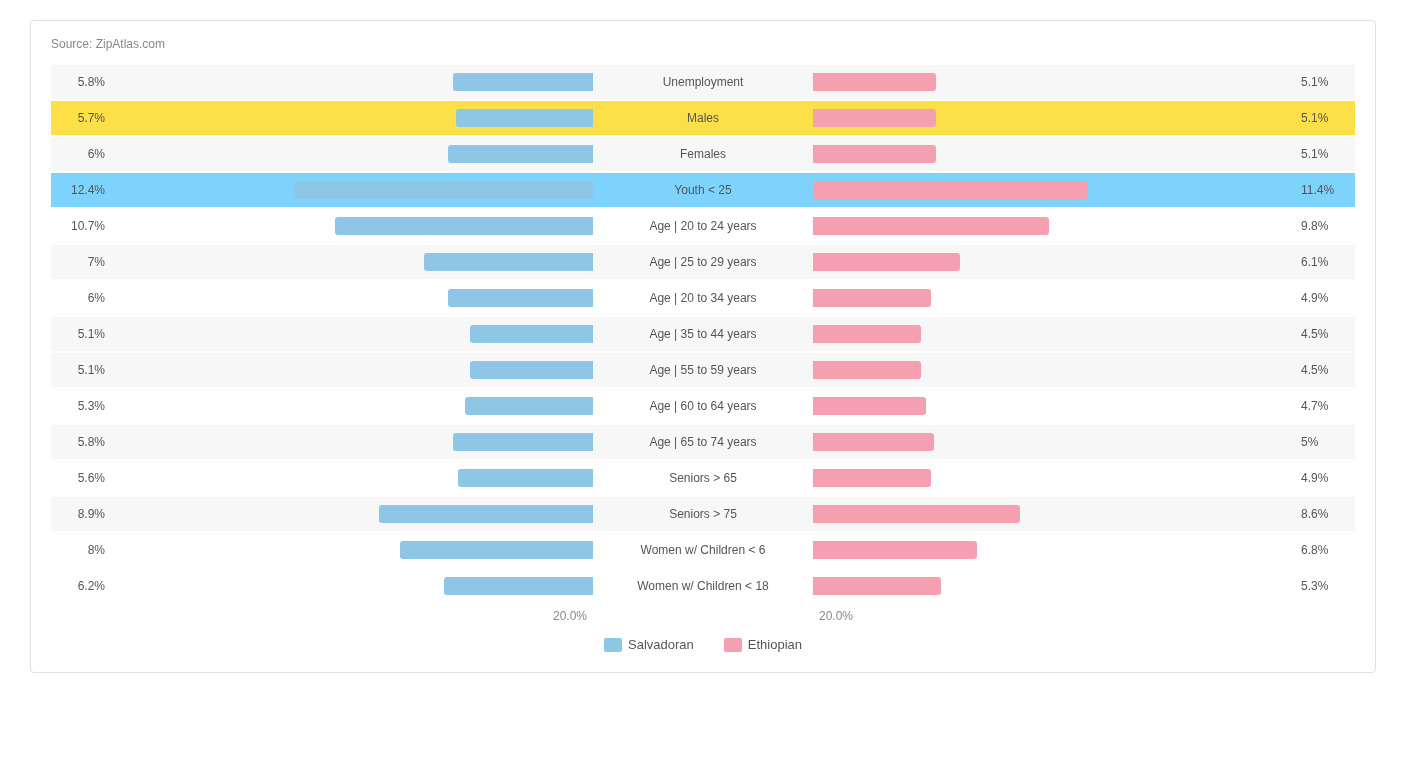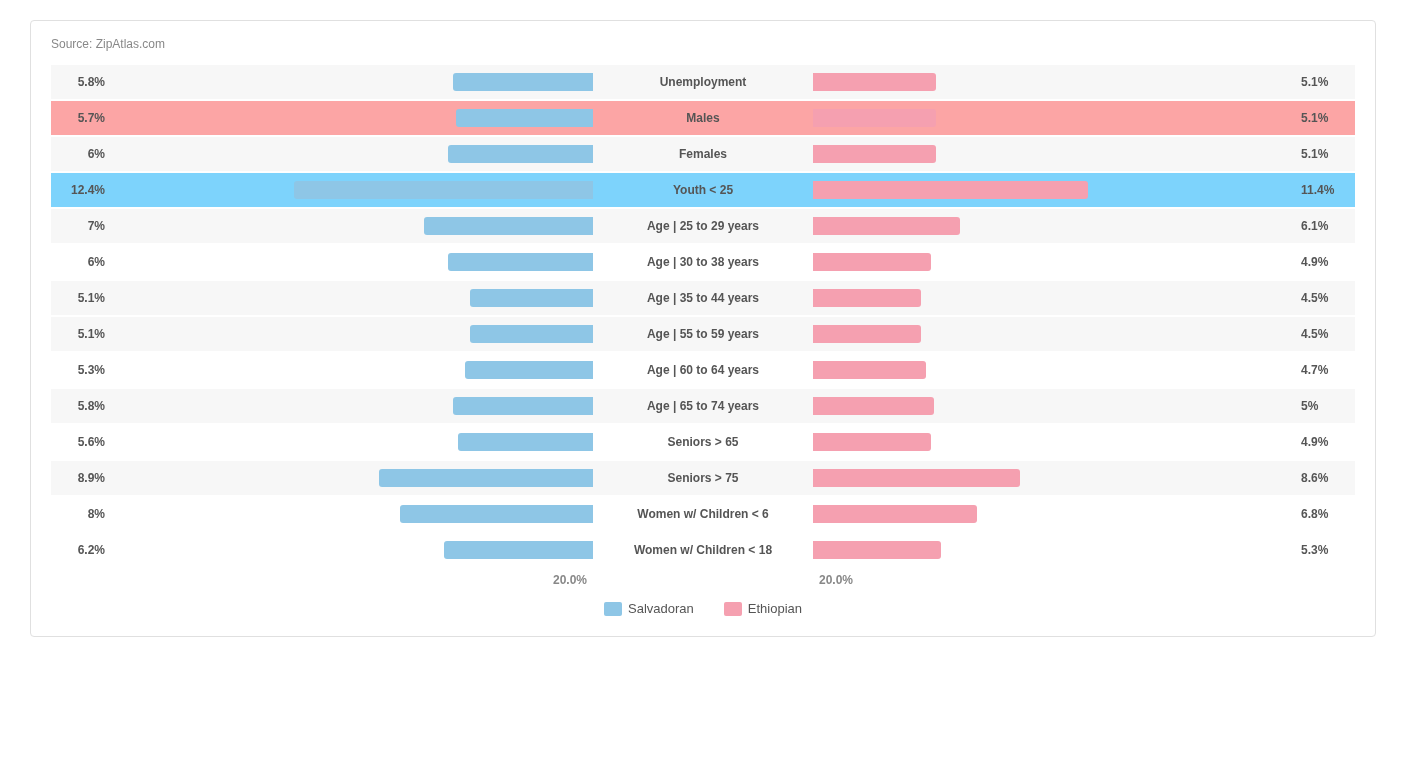--- a/index.html
+++ b/index.html
@@ -30,21 +30,20 @@
       text-transform: uppercase;
       letter-spacing: 0.3px;
     }
     .chart-source {
       font-size: 12px;
       color: #888;
     }
     .chart-body {
       position: relative;
       width: 100%;
-      font-weight: bold;
     }
     .row {
       display: flex;
       align-items: center;
       height: 34px;
       margin-bottom: 2px;
       position: relative;
     }
     
     
@@ -147,21 +146,21 @@
       <div class="left-value">5.8%</div>
       <div class="left-bar-container">
         <div class="left-bar" style="width:28.999999999999996%; background:#8ec6e6;"></div>
       </div>
       <div class="label-center">Unemployment</div>
       <div class="right-bar-container">
         <div class="right-bar" style="width:25.5%; background:#f5a0b0;"></div>
       </div>
       <div class="right-value">5.1%</div>
     </div>
-      <div class="row" style="background: #fca5a5;">
+      <div class="row" style="background: #fde047;">
       <div class="left-value">5.7%</div>
       <div class="left-bar-container">
         <div class="left-bar" style="width:28.500000000000004%; background:#8ec6e6;"></div>
       </div>
       <div class="label-center">Males</div>
       <div class="right-bar-container">
         <div class="right-bar" style="width:25.5%; background:#f5a0b0;"></div>
       </div>
       <div class="right-value">5.1%</div>
     </div>
@@ -180,37 +179,48 @@
       <div class="left-value">12.4%</div>
       <div class="left-bar-container">
         <div class="left-bar" style="width:62%; background:#8ec6e6;"></div>
       </div>
       <div class="label-center">Youth &lt; 25</div>
       <div class="right-bar-container">
         <div class="right-bar" style="width:57.00000000000001%; background:#f5a0b0;"></div>
       </div>
       <div class="right-value">11.4%</div>
     </div>
+      <div class="row" style="background: rgb(255, 255, 255);">
+      <div class="left-value">10.7%</div>
+      <div class="left-bar-container">
+        <div class="left-bar" style="width:53.49999999999999%; background:#8ec6e6;"></div>
+      </div>
+      <div class="label-center">Age | 20 to 24 years</div>
+      <div class="right-bar-container">
+        <div class="right-bar" style="width:49.00000000000001%; background:#f5a0b0;"></div>
+      </div>
+      <div class="right-value">9.8%</div>
+    </div>
       <div class="row" style="background: rgb(247, 247, 247);">
       <div class="left-value">7%</div>
       <div class="left-bar-container">
         <div class="left-bar" style="width:35%; background:#8ec6e6;"></div>
       </div>
       <div class="label-center">Age | 25 to 29 years</div>
       <div class="right-bar-container">
         <div class="right-bar" style="width:30.5%; background:#f5a0b0;"></div>
       </div>
       <div class="right-value">6.1%</div>
     </div>
       <div class="row" style="background: rgb(255, 255, 255);">
       <div class="left-value">6%</div>
       <div class="left-bar-container">
         <div class="left-bar" style="width:30%; background:#8ec6e6;"></div>
       </div>
-      <div class="label-center">Age | 30 to 38 years</div>
+      <div class="label-center">Age | 20 to 34 years</div>
       <div class="right-bar-container">
         <div class="right-bar" style="width:24.500000000000004%; background:#f5a0b0;"></div>
       </div>
       <div class="right-value">4.9%</div>
     </div>
       <div class="row" style="background: rgb(247, 247, 247);">
       <div class="left-value">5.1%</div>
       <div class="left-bar-container">
         <div class="left-bar" style="width:25.5%; background:#8ec6e6;"></div>
       </div>

